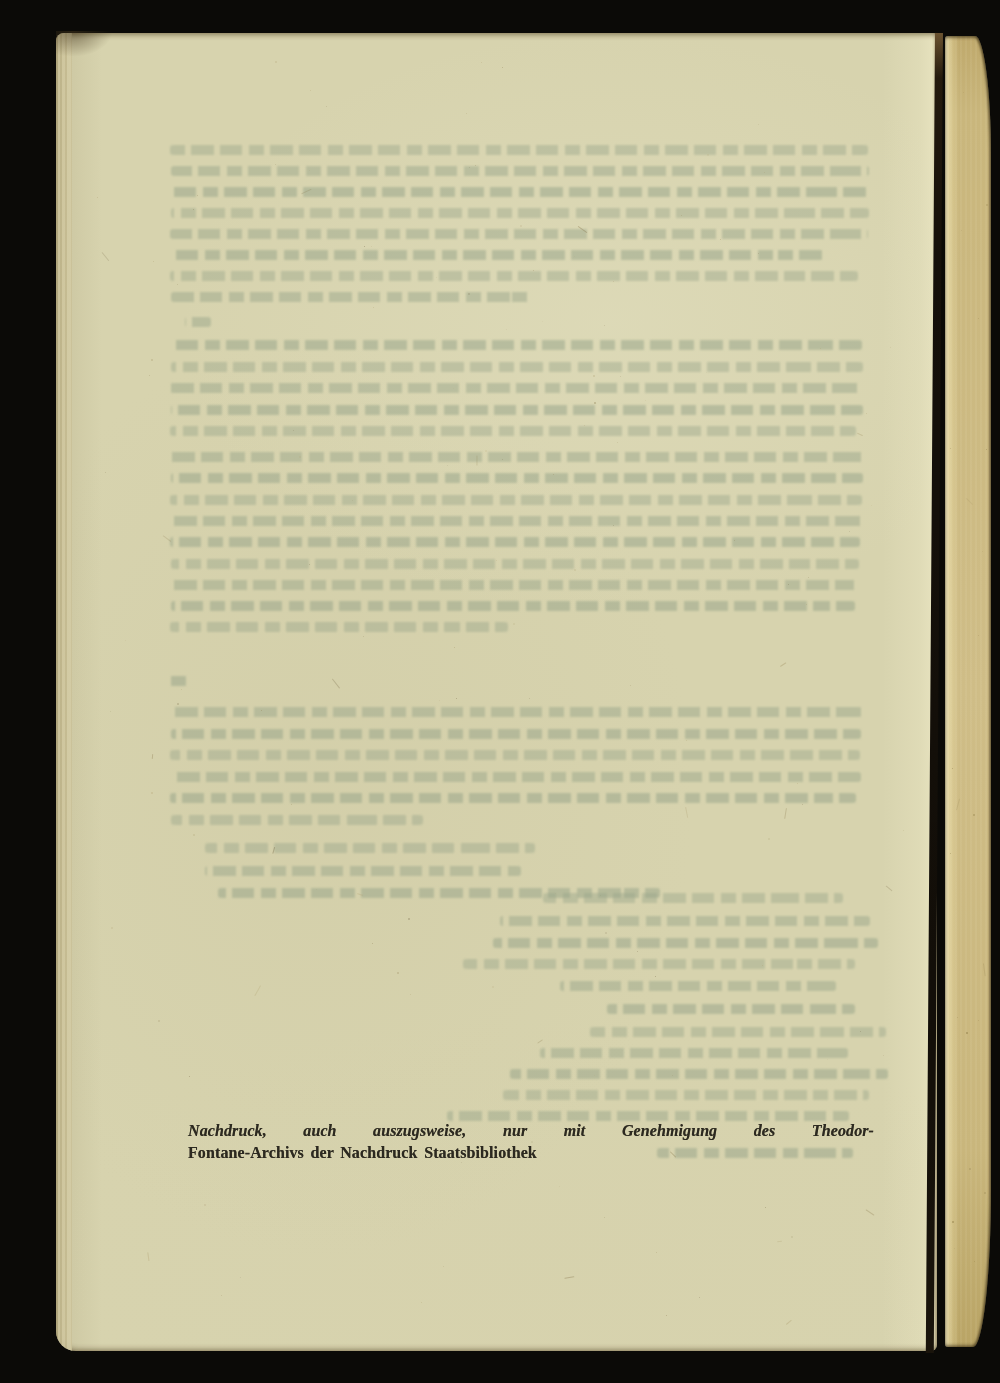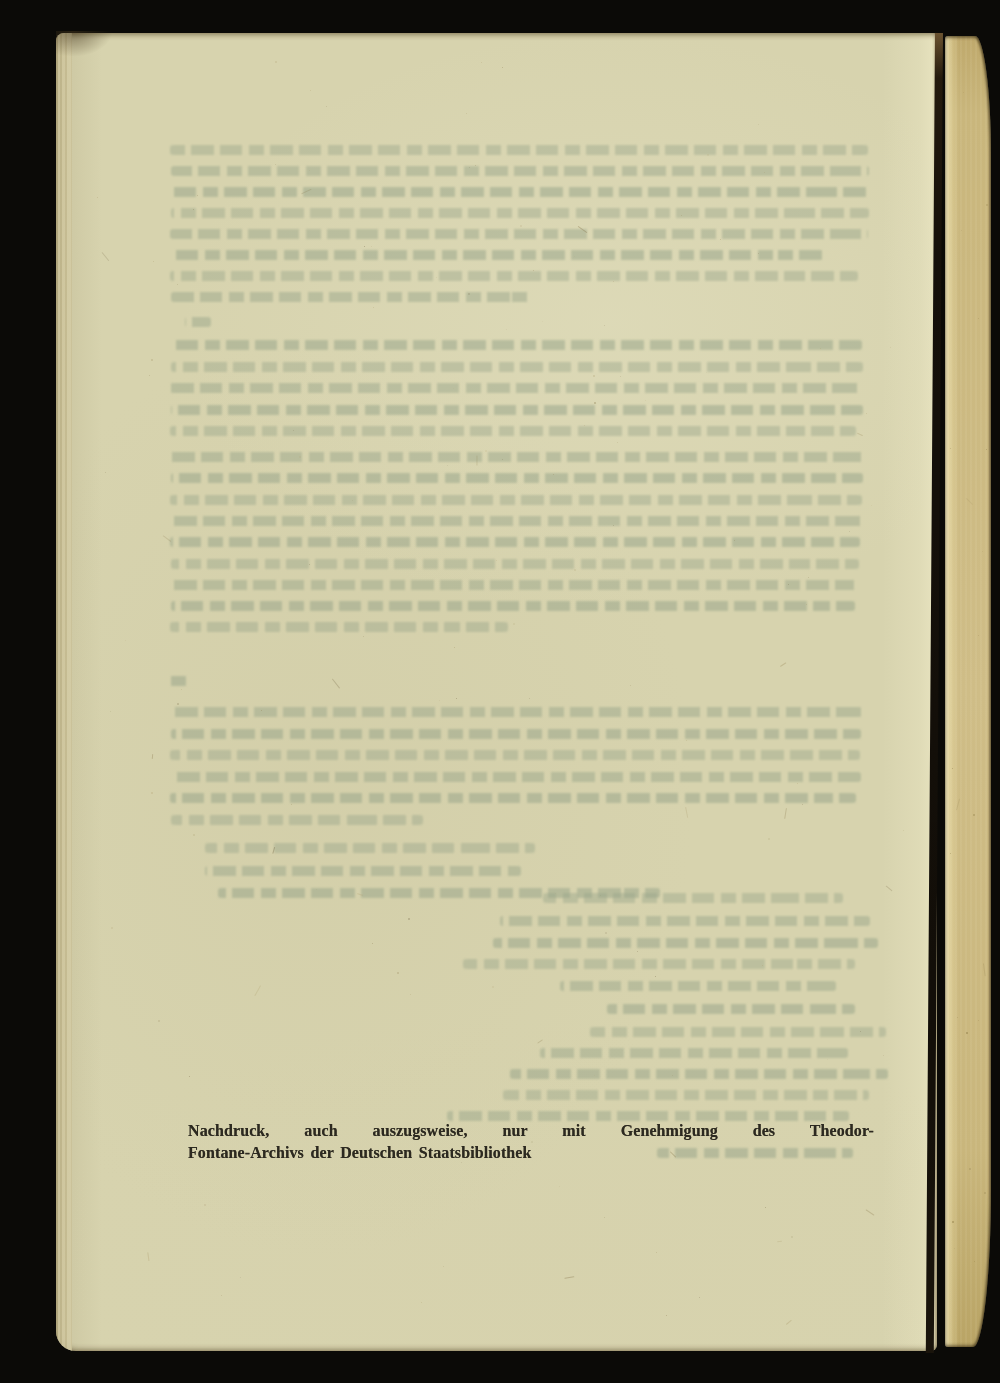--- a/index.html
+++ b/index.html
@@ -58,21 +58,21 @@
   .speck-layer{position:absolute;inset:0;pointer-events:none;}
   .sp{position:absolute;border-radius:1px;}
   
   .notice{
     position:absolute;left:132px;top:1087px;width:686px;
     color:var(--ink,#2c2920);
     font:700 16px/22px "Liberation Serif","DejaVu Serif",serif;
     letter-spacing:.1px;
     text-shadow:0 0 .6px rgba(42,38,26,.65);
   }
-  .notice-line1{text-align:justify;text-align-last:justify;}
+  .notice-line1{text-align:justify;text-align-last:justify;font-style:italic;}
   .notice-line2{word-spacing:2.5px;}
   
   .gutter{
     position:absolute;left:935px;top:33px;width:8px;height:1320px;
     background:linear-gradient(180deg,#6b5330 0,#241a0d 45px,#15100a 220px,#120e08 74%,#1a140b 100%);
     transform:rotate(.4deg);transform-origin:50% 0;
     filter:blur(.4px);
   }
   .next-page{
     position:absolute;left:945px;top:36px;width:46px;height:1311px;
@@ -281,21 +281,21 @@
         <div class="sp" style="left: 561.112px; top: 409.322px; width: 1px; height: 1px; background: rgb(160, 143, 96); opacity: 0.25;"></div>
         <div class="sp" style="left: 706.097px; top: 932.388px; width: 1px; height: 1px; background: rgb(179, 164, 118); opacity: 0.44;"></div>
         <div class="sp" style="left: 847.438px; top: 796.752px; width: 1px; height: 1px; background: rgb(179, 164, 118); opacity: 0.31;"></div>
         <div class="sp" style="left: 707.579px; top: 139.061px; width: 1px; height: 1px; background: rgb(160, 143, 96); opacity: 0.22;"></div>
         <div class="sp" style="left: 630.14px; top: 707.1px; width: 1px; height: 1px; background: rgb(179, 164, 118); opacity: 0.37;"></div>
         <div class="sp" style="left: 120.72px; top: 250.612px; width: 1px; height: 1px; background: rgb(141, 125, 82); opacity: 0.28;"></div>
       </div>
 
     <div class="notice">
       <div class="notice-line notice-line1">Nachdruck, auch auszugsweise, nur mit Genehmigung des Theodor-</div>
-      <div class="notice-line notice-line2">Fontane-Archivs der Deutschen Staatsbibliothek</div>
+      <div class="notice-line notice-line2">Fontane-Archivs der Nachdruck Staatsbibliothek</div>
     </div>
   </div>
 
   <div class="gutter"></div>
 
   <div class="next-page">
     <div class="speck-layer" id="speckLayer2">
         <div class="sp" style="left: 32.5476px; top: 933.172px; width: 12.5268px; height: 1px; background: rgb(156, 136, 86); opacity: 0.28; transform: rotate(82deg);"></div>
         <div class="sp" style="left: 33.2197px; top: 598.524px; width: 1px; height: 1px; background: rgb(156, 136, 86); opacity: 0.33;"></div>
         <div class="sp" style="left: 11.6319px; top: 981.303px; width: 1px; height: 1px; background: rgb(138, 115, 69); opacity: 0.28;"></div>

